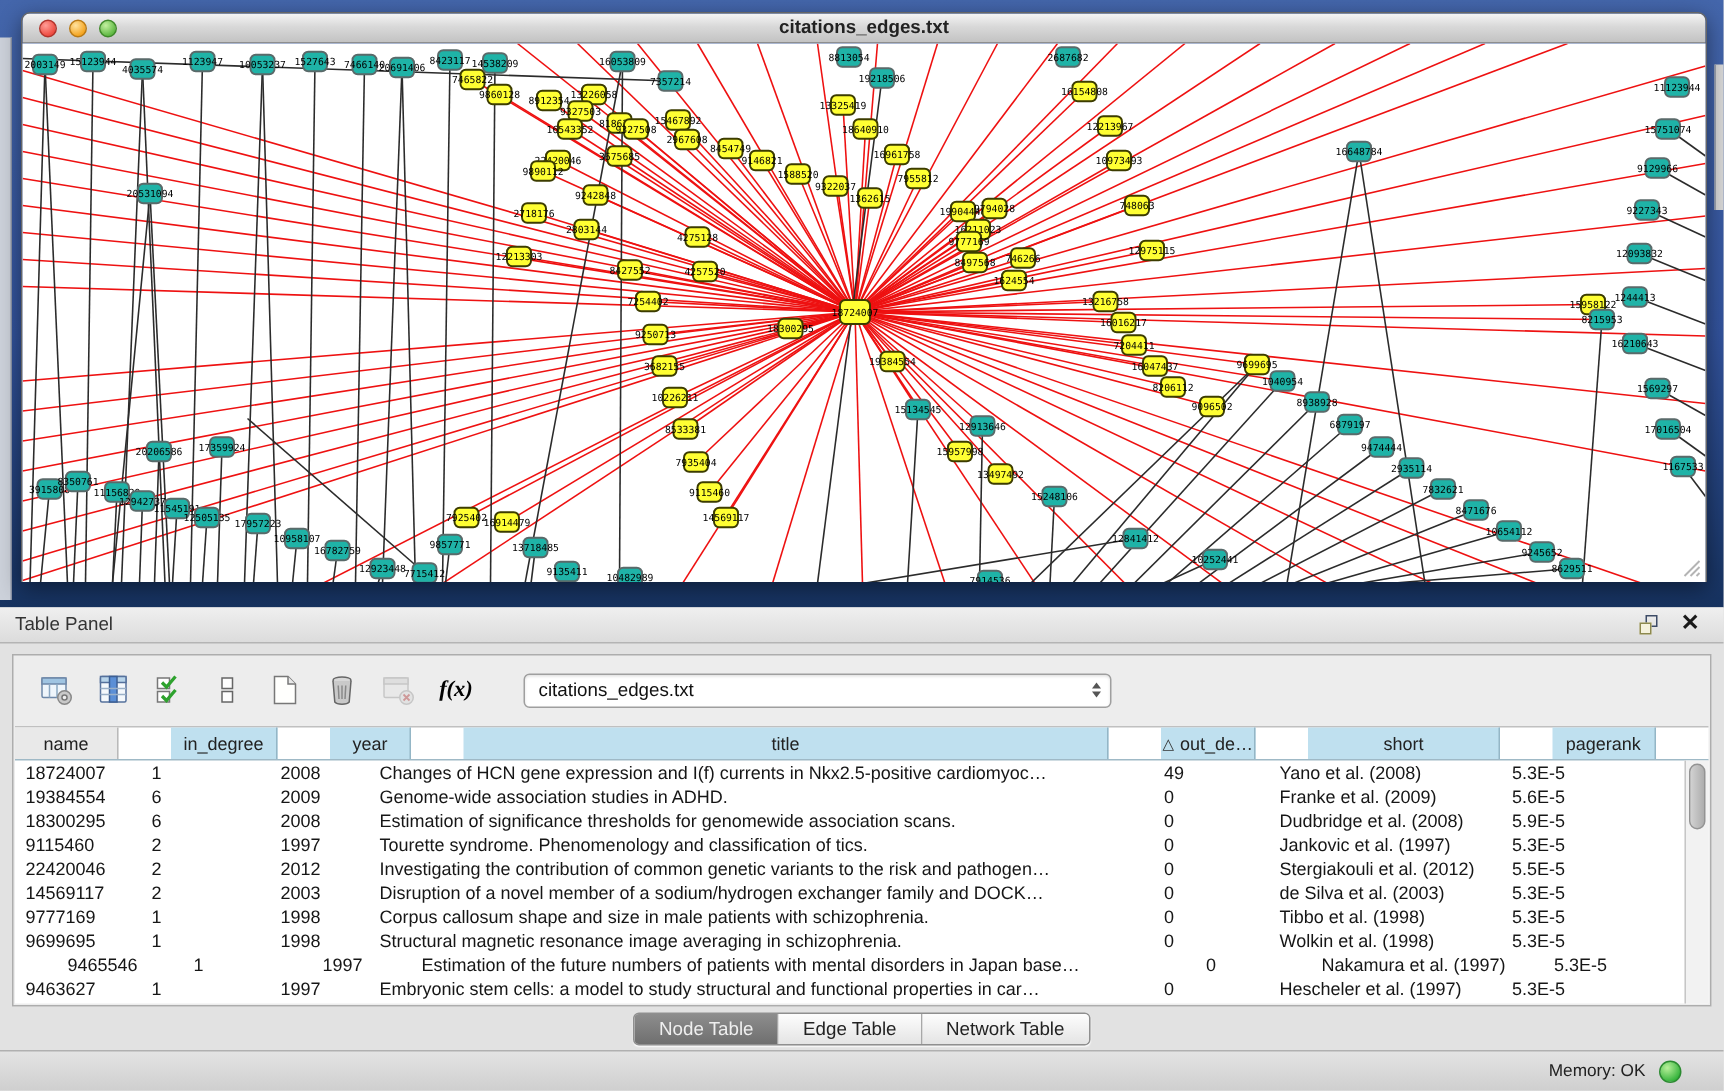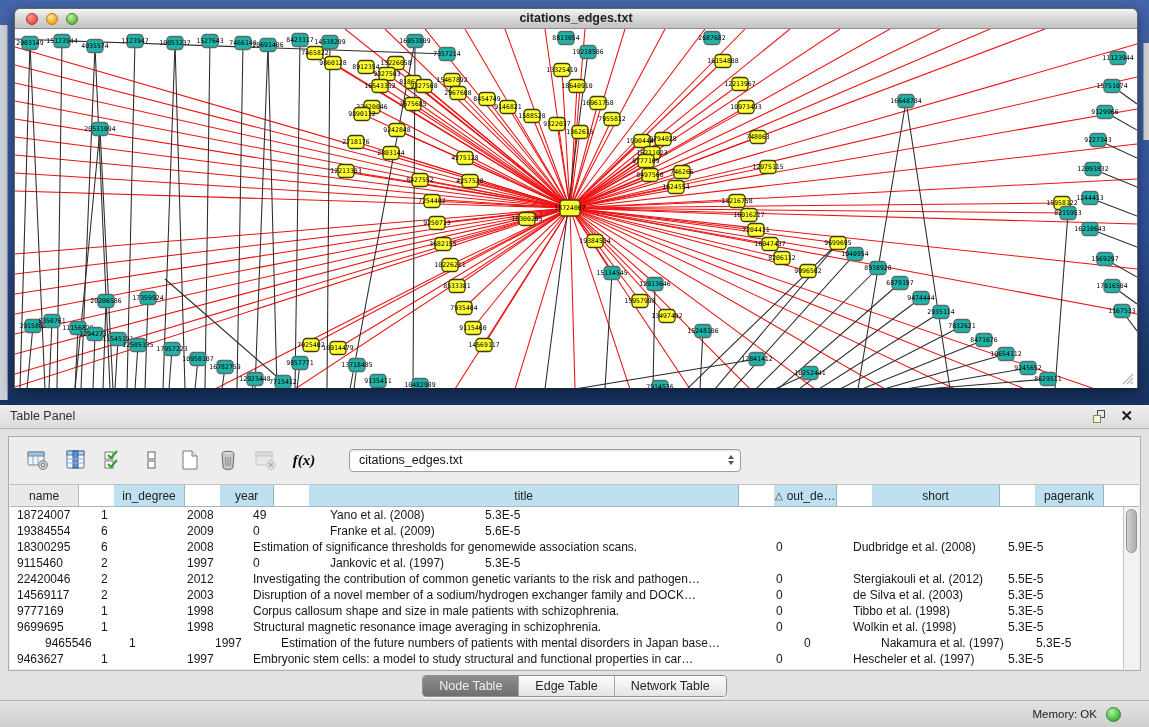--- a/index.html
+++ b/index.html
@@ -658,45 +658,48 @@
             <div class="t-hcell" style="width: 84px;">
               <span>pagerank</span>
             </div>
             <div class="t-hfill"></div>
           </div>
         <div class="t-rows" id="trows">
             <div class="t-row">
               <div class="t-cell" style="width: 84px;">18724007</div>
               <div class="t-cell" style="width: 86px;">1</div>
               <div class="t-cell" style="width: 66px;">2008</div>
+              <div class="t-cell" style="width: 523px;">Changes of HCN gene expression and I(f) currents in Nkx2.5-positive cardiomyoc…</div>
               <div class="t-cell" style="width: 77px;">49</div>
               <div class="t-cell" style="width: 155px;">Yano et al. (2008)</div>
               <div class="t-cell" style="width: 84px;">5.3E-5</div>
             </div>
             <div class="t-row">
               <div class="t-cell" style="width: 84px;">19384554</div>
               <div class="t-cell" style="width: 86px;">6</div>
               <div class="t-cell" style="width: 66px;">2009</div>
+              <div class="t-cell" style="width: 523px;">Genome-wide association studies in ADHD.</div>
               <div class="t-cell" style="width: 77px;">0</div>
               <div class="t-cell" style="width: 155px;">Franke et al. (2009)</div>
               <div class="t-cell" style="width: 84px;">5.6E-5</div>
             </div>
             <div class="t-row">
               <div class="t-cell" style="width: 84px;">18300295</div>
               <div class="t-cell" style="width: 86px;">6</div>
               <div class="t-cell" style="width: 66px;">2008</div>
               <div class="t-cell" style="width: 523px;">Estimation of significance thresholds for genomewide association scans.</div>
               <div class="t-cell" style="width: 77px;">0</div>
               <div class="t-cell" style="width: 155px;">Dudbridge et al. (2008)</div>
               <div class="t-cell" style="width: 84px;">5.9E-5</div>
             </div>
             <div class="t-row">
               <div class="t-cell" style="width: 84px;">9115460</div>
               <div class="t-cell" style="width: 86px;">2</div>
               <div class="t-cell" style="width: 66px;">1997</div>
+              <div class="t-cell" style="width: 523px;">Tourette syndrome. Phenomenology and classification of tics.</div>
               <div class="t-cell" style="width: 77px;">0</div>
               <div class="t-cell" style="width: 155px;">Jankovic et al. (1997)</div>
               <div class="t-cell" style="width: 84px;">5.3E-5</div>
             </div>
             <div class="t-row">
               <div class="t-cell" style="width: 84px;">22420046</div>
               <div class="t-cell" style="width: 86px;">2</div>
               <div class="t-cell" style="width: 66px;">2012</div>
               <div class="t-cell" style="width: 523px;">Investigating the contribution of common genetic variants to the risk and pathogen…</div>
               <div class="t-cell" style="width: 77px;">0</div>

